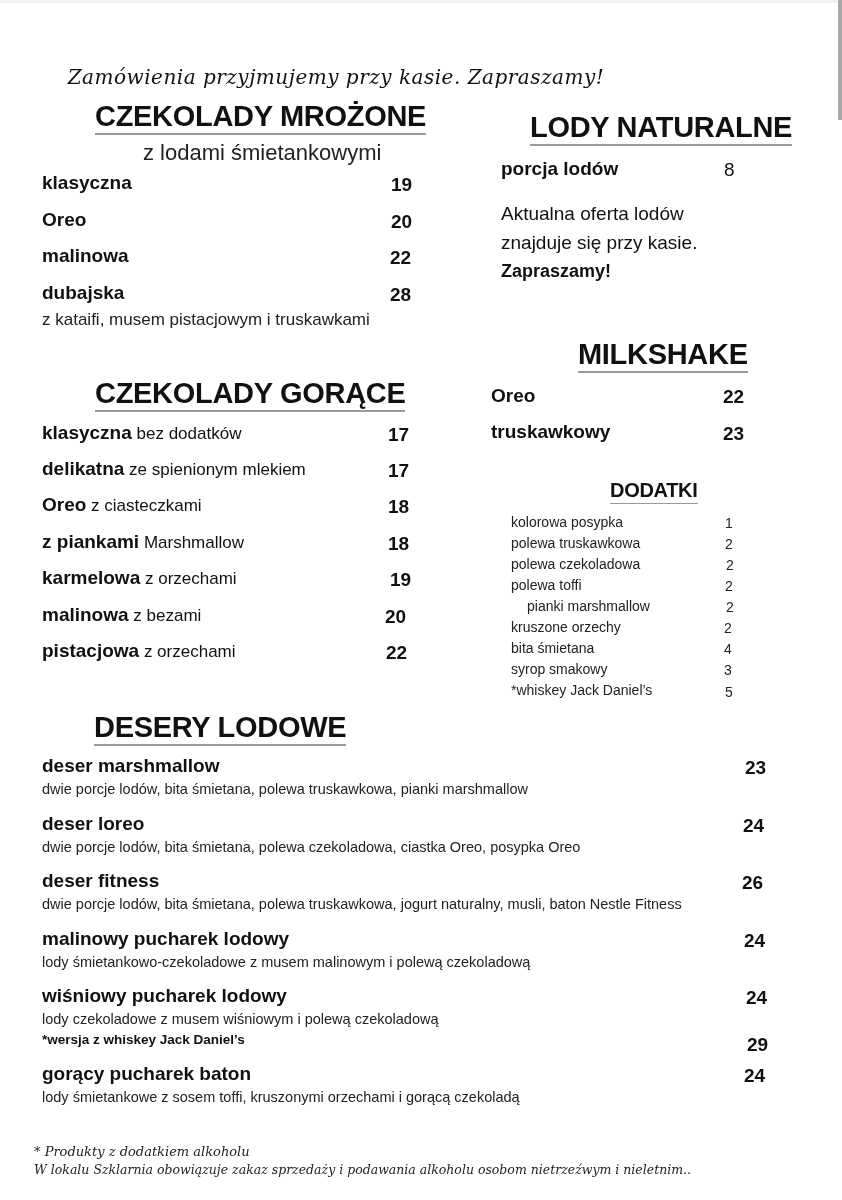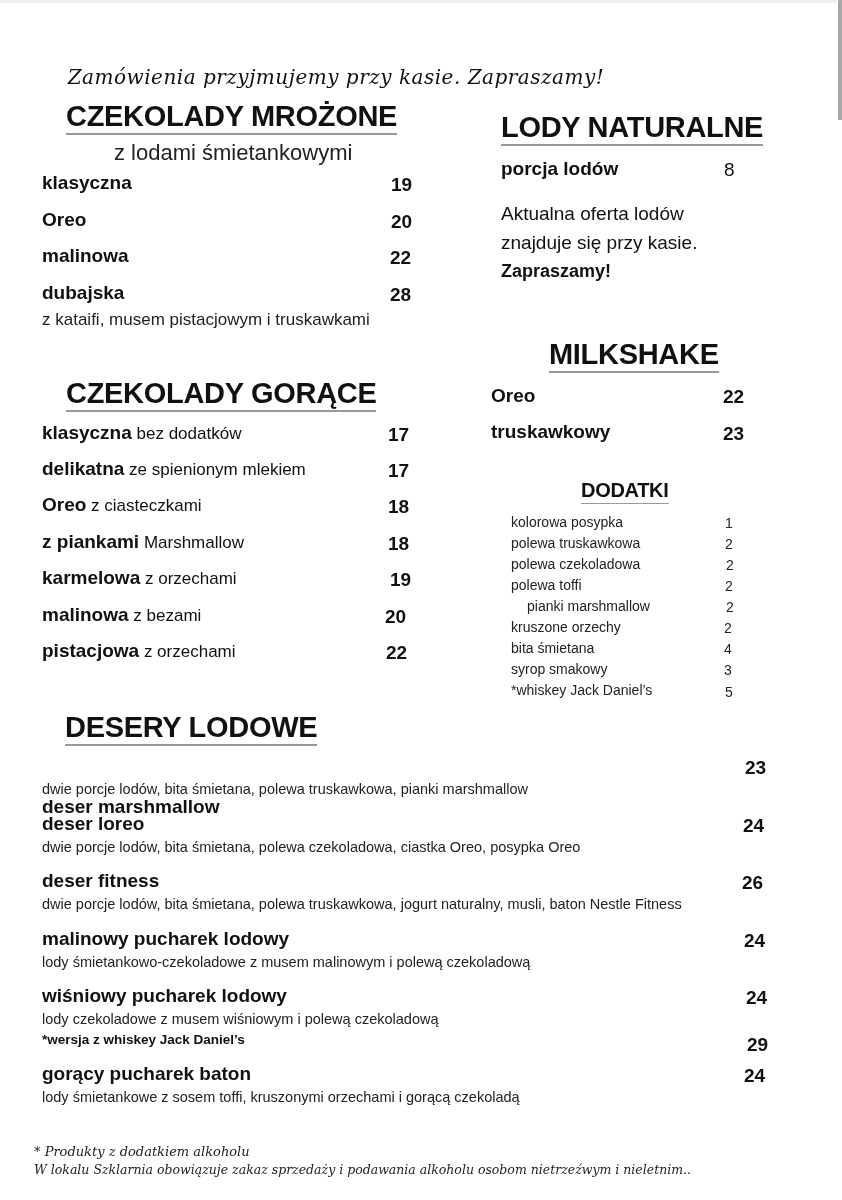--- a/index.html
+++ b/index.html
@@ -11,21 +11,21 @@
     .topstrip { position: absolute; left: 0; top: 0; width: 842px; height: 3px; background: #f0f0f0; }
     .scrollbar-track { position: absolute; right: 0; top: 0; width: 5px; height: 1200px; background: #fff; }
     .scrollbar-thumb { position: absolute; right: 0; top: 0; width: 4px; height: 120px; background: #a8a8a8; }
 
     .script { font-family: "DejaVu Serif", serif; font-style: italic; }
     .header {
       position: absolute; left: 0; top: 30px; width: 672px; text-align: center;
       font-size: 20px; letter-spacing: 0.5px; color: #111; margin-top: 35px;
     }
 
-    .abs { position: absolute; }
+    .abs { position: absolute; margin-left: 29px; }
     .h-title {
       font-weight: bold; font-size: 29px; color: #111; white-space: nowrap;
       border-bottom: 2px solid #999; line-height: 32px; padding-bottom: 1px;
       letter-spacing: -0.3px;
     }
     .sub { font-size: 22px; color: #222; white-space: nowrap; }
     .row { position: absolute; font-size: 19px; white-space: nowrap; color: #111; }
     .row .name { font-weight: bold; }
     .row .desc { font-weight: normal; font-size: 17px; }
     .price { position: absolute; font-size: 19px; font-weight: bold; white-space: nowrap; color: #111; }
@@ -109,21 +109,21 @@
 <div class="dod-price" style="left:724px; top:620px;">2</div>
 <div class="dod-item" style="left:511px; top:640px;">bita śmietana</div>
 <div class="dod-price" style="left:724px; top:641px;">4</div>
 <div class="dod-item" style="left:511px; top:661px;">syrop smakowy</div>
 <div class="dod-price" style="left:724px; top:662px;">3</div>
 <div class="dod-item" style="left:511px; top:682px;">*whiskey Jack Daniel’s</div>
 <div class="dod-price" style="left:725px; top:684px;">5</div>
 
 <div class="abs h-title" style="left:65px; top:711px;">DESERY LODOWE</div>
 
-<div class="des-name" style="left:42px; top:755px;margin-top:41px;">deser marshmallow</div>
+<div class="des-name" style="left:42px; top:755px;">deser marshmallow</div>
 <div class="des-price" style="left:745px; top:757px;">23</div>
 <div class="des-desc" style="left:42px; top:781px;">dwie porcje lodów, bita śmietana, polewa truskawkowa, pianki marshmallow</div>
 
 <div class="des-name" style="left:42px; top:813px;">deser loreo</div>
 <div class="des-price" style="left:743px; top:815px;">24</div>
 <div class="des-desc" style="left:42px; top:839px;">dwie porcje lodów, bita śmietana, polewa czekoladowa, ciastka Oreo, posypka Oreo</div>
 
 <div class="des-name" style="left:42px; top:870px;">deser fitness</div>
 <div class="des-price" style="left:742px; top:872px;">26</div>
 <div class="des-desc" style="left:42px; top:896px;">dwie porcje lodów, bita śmietana, polewa truskawkowa, jogurt naturalny, musli, baton Nestle Fitness</div>

